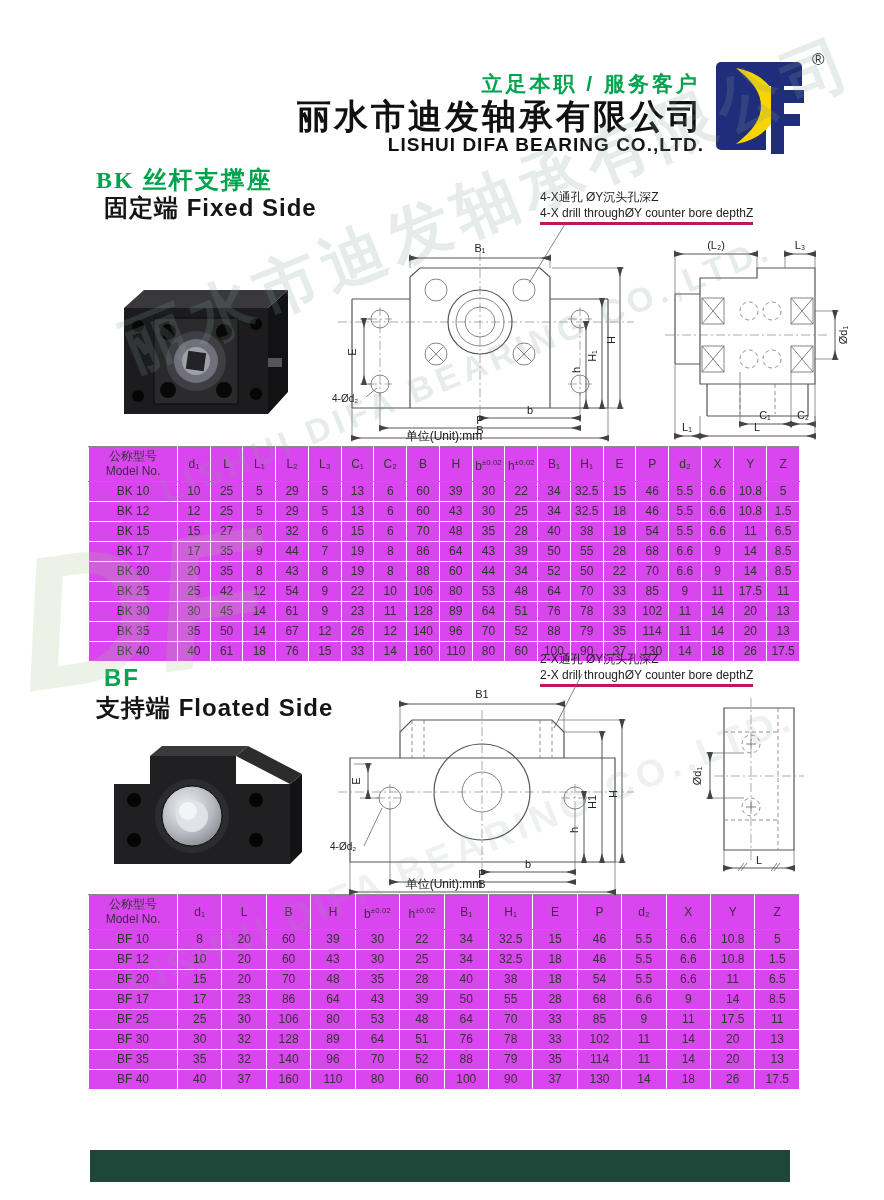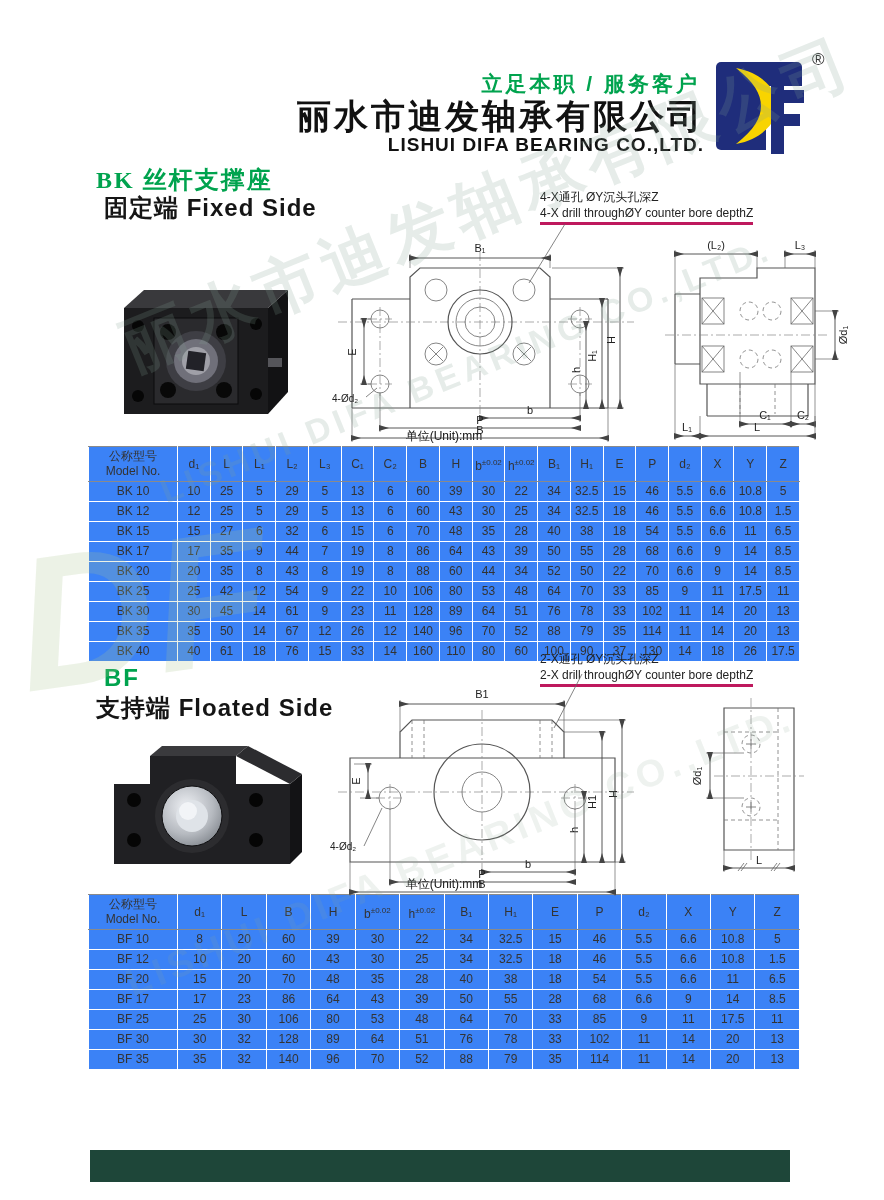--- a/index.html
+++ b/index.html
@@ -20,21 +20,21 @@
   #bf-title2{left:96px;top:692px;}
   
   .note{font-size:12px;color:#222;line-height:1.3;}
   .note .u{border-bottom:3px solid #be185d;padding-bottom:1px;}
   #bk-note{left:540px;top:190px;}
   #bf-note{left:540px;top:652px;}
   .unit{left:88px;width:712px;text-align:center;font-size:12px;color:#111;}
   #bk-unit{top:428px;} #bf-unit{top:876px;}
   
   table.dim-table{position:absolute;left:88px;width:712px;border-collapse:collapse;
-      table-layout:fixed;background:#3b82f6;border:1px solid #aec9a8;}
+      table-layout:fixed;background:#d946ef;border:1px solid #aec9a8;}
   table.dim-table th,table.dim-table td{border:1px solid #fff;font-size:12px;color:#333;
       text-align:center;padding:1px 0;height:17px;line-height:15px;font-weight:normal;}
   table.dim-table thead th{height:32px;border-top:1px solid #8a8a8a;border-bottom:1px solid #8a8a8a;}
   table.dim-table .model-th{width:88px;}
   table.dim-table sup{font-size:8px;}
   #bk-table{top:446px;} #bf-table{top:894px;}
   
   svg{overflow:visible;}
   svg text{font-family:"Liberation Sans",sans-serif;font-size:11px;fill:#222;text-anchor:middle;}
   svg text.small{font-size:10px;text-anchor:start;}
@@ -668,20 +668,37 @@
           <td>52</td>
           <td>88</td>
           <td>79</td>
           <td>35</td>
           <td>114</td>
           <td>11</td>
           <td>14</td>
           <td>20</td>
           <td>13</td>
         </tr>
+        <tr>
+          <td class="model-td">BF 40</td>
+          <td>40</td>
+          <td>37</td>
+          <td>160</td>
+          <td>110</td>
+          <td>80</td>
+          <td>60</td>
+          <td>100</td>
+          <td>90</td>
+          <td>37</td>
+          <td>130</td>
+          <td>14</td>
+          <td>18</td>
+          <td>26</td>
+          <td>17.5</td>
+        </tr>
       </tbody>
     </table>
 
   <div class="abs footer-bar"></div>
 
   <div class="wm" id="wm-cn1">丽水市迪发轴承有限公司</div>
   <div class="wm" id="wm-en1">LISHUI DIFA BEARING CO.,LTD.</div>
   <div class="wm" id="wm-en2">LISHUI DIFA BEARING CO.,LTD.</div>
   <div class="wm" id="wm-df">DF</div>
 

